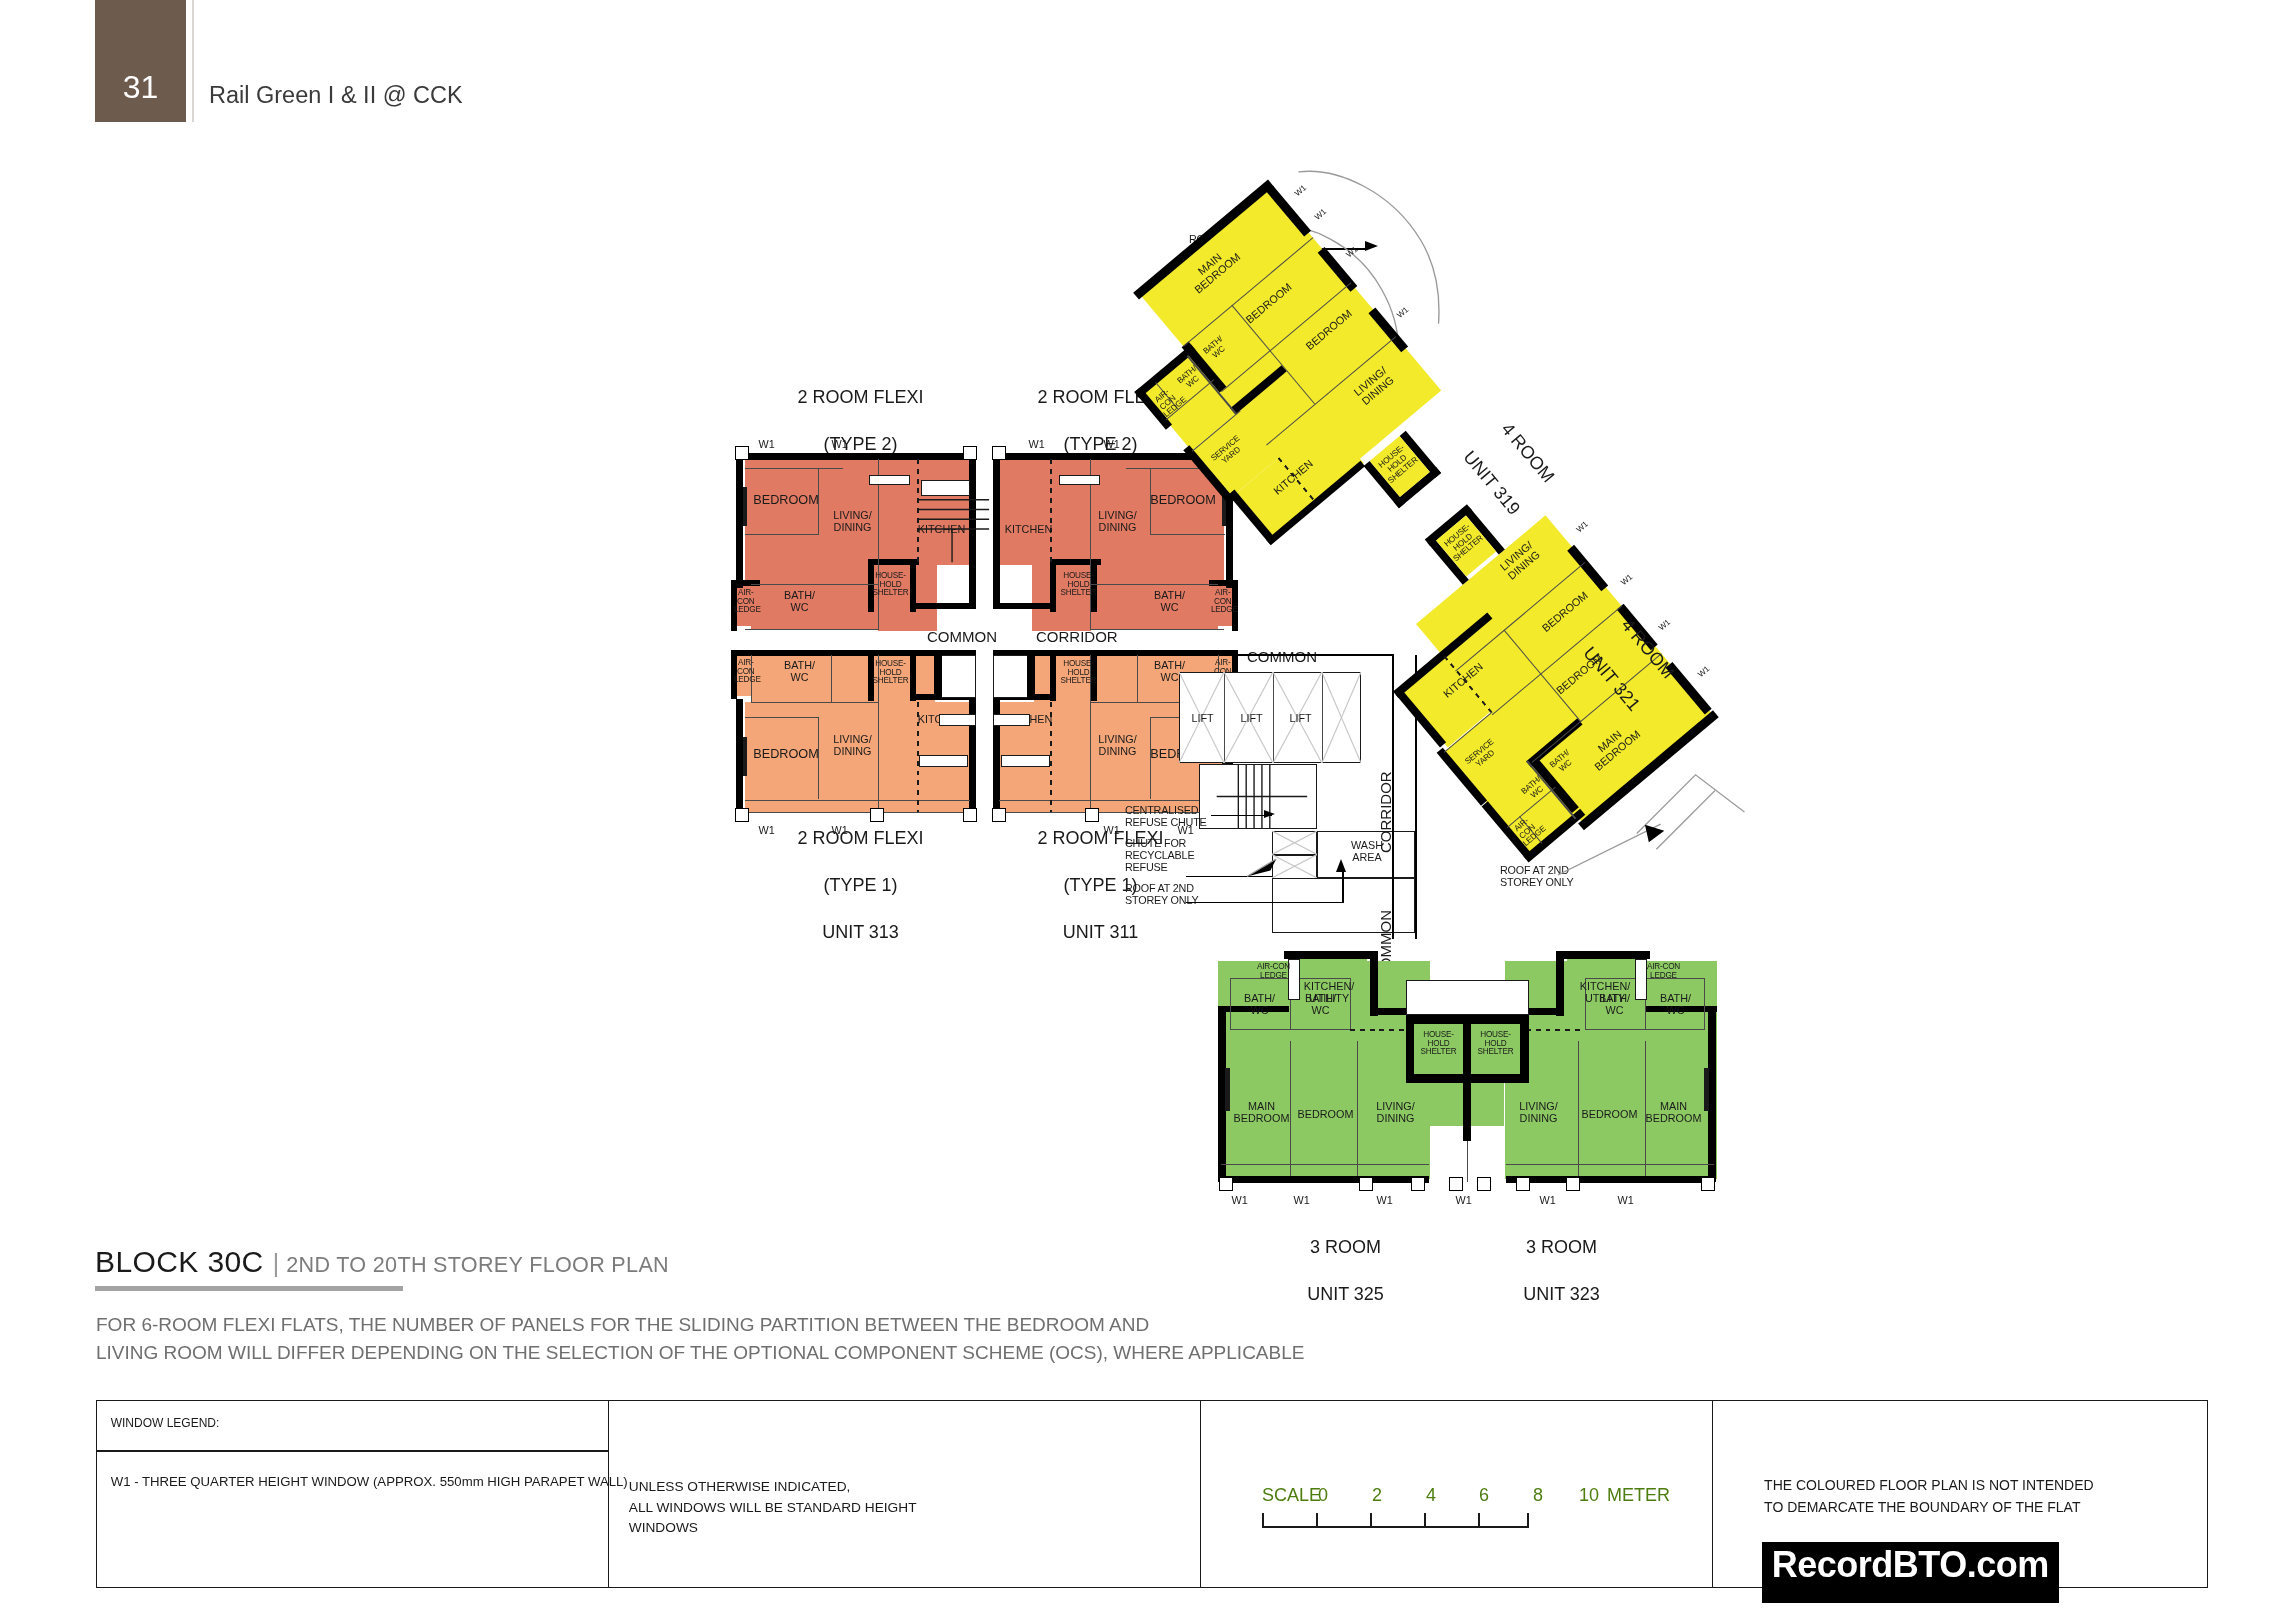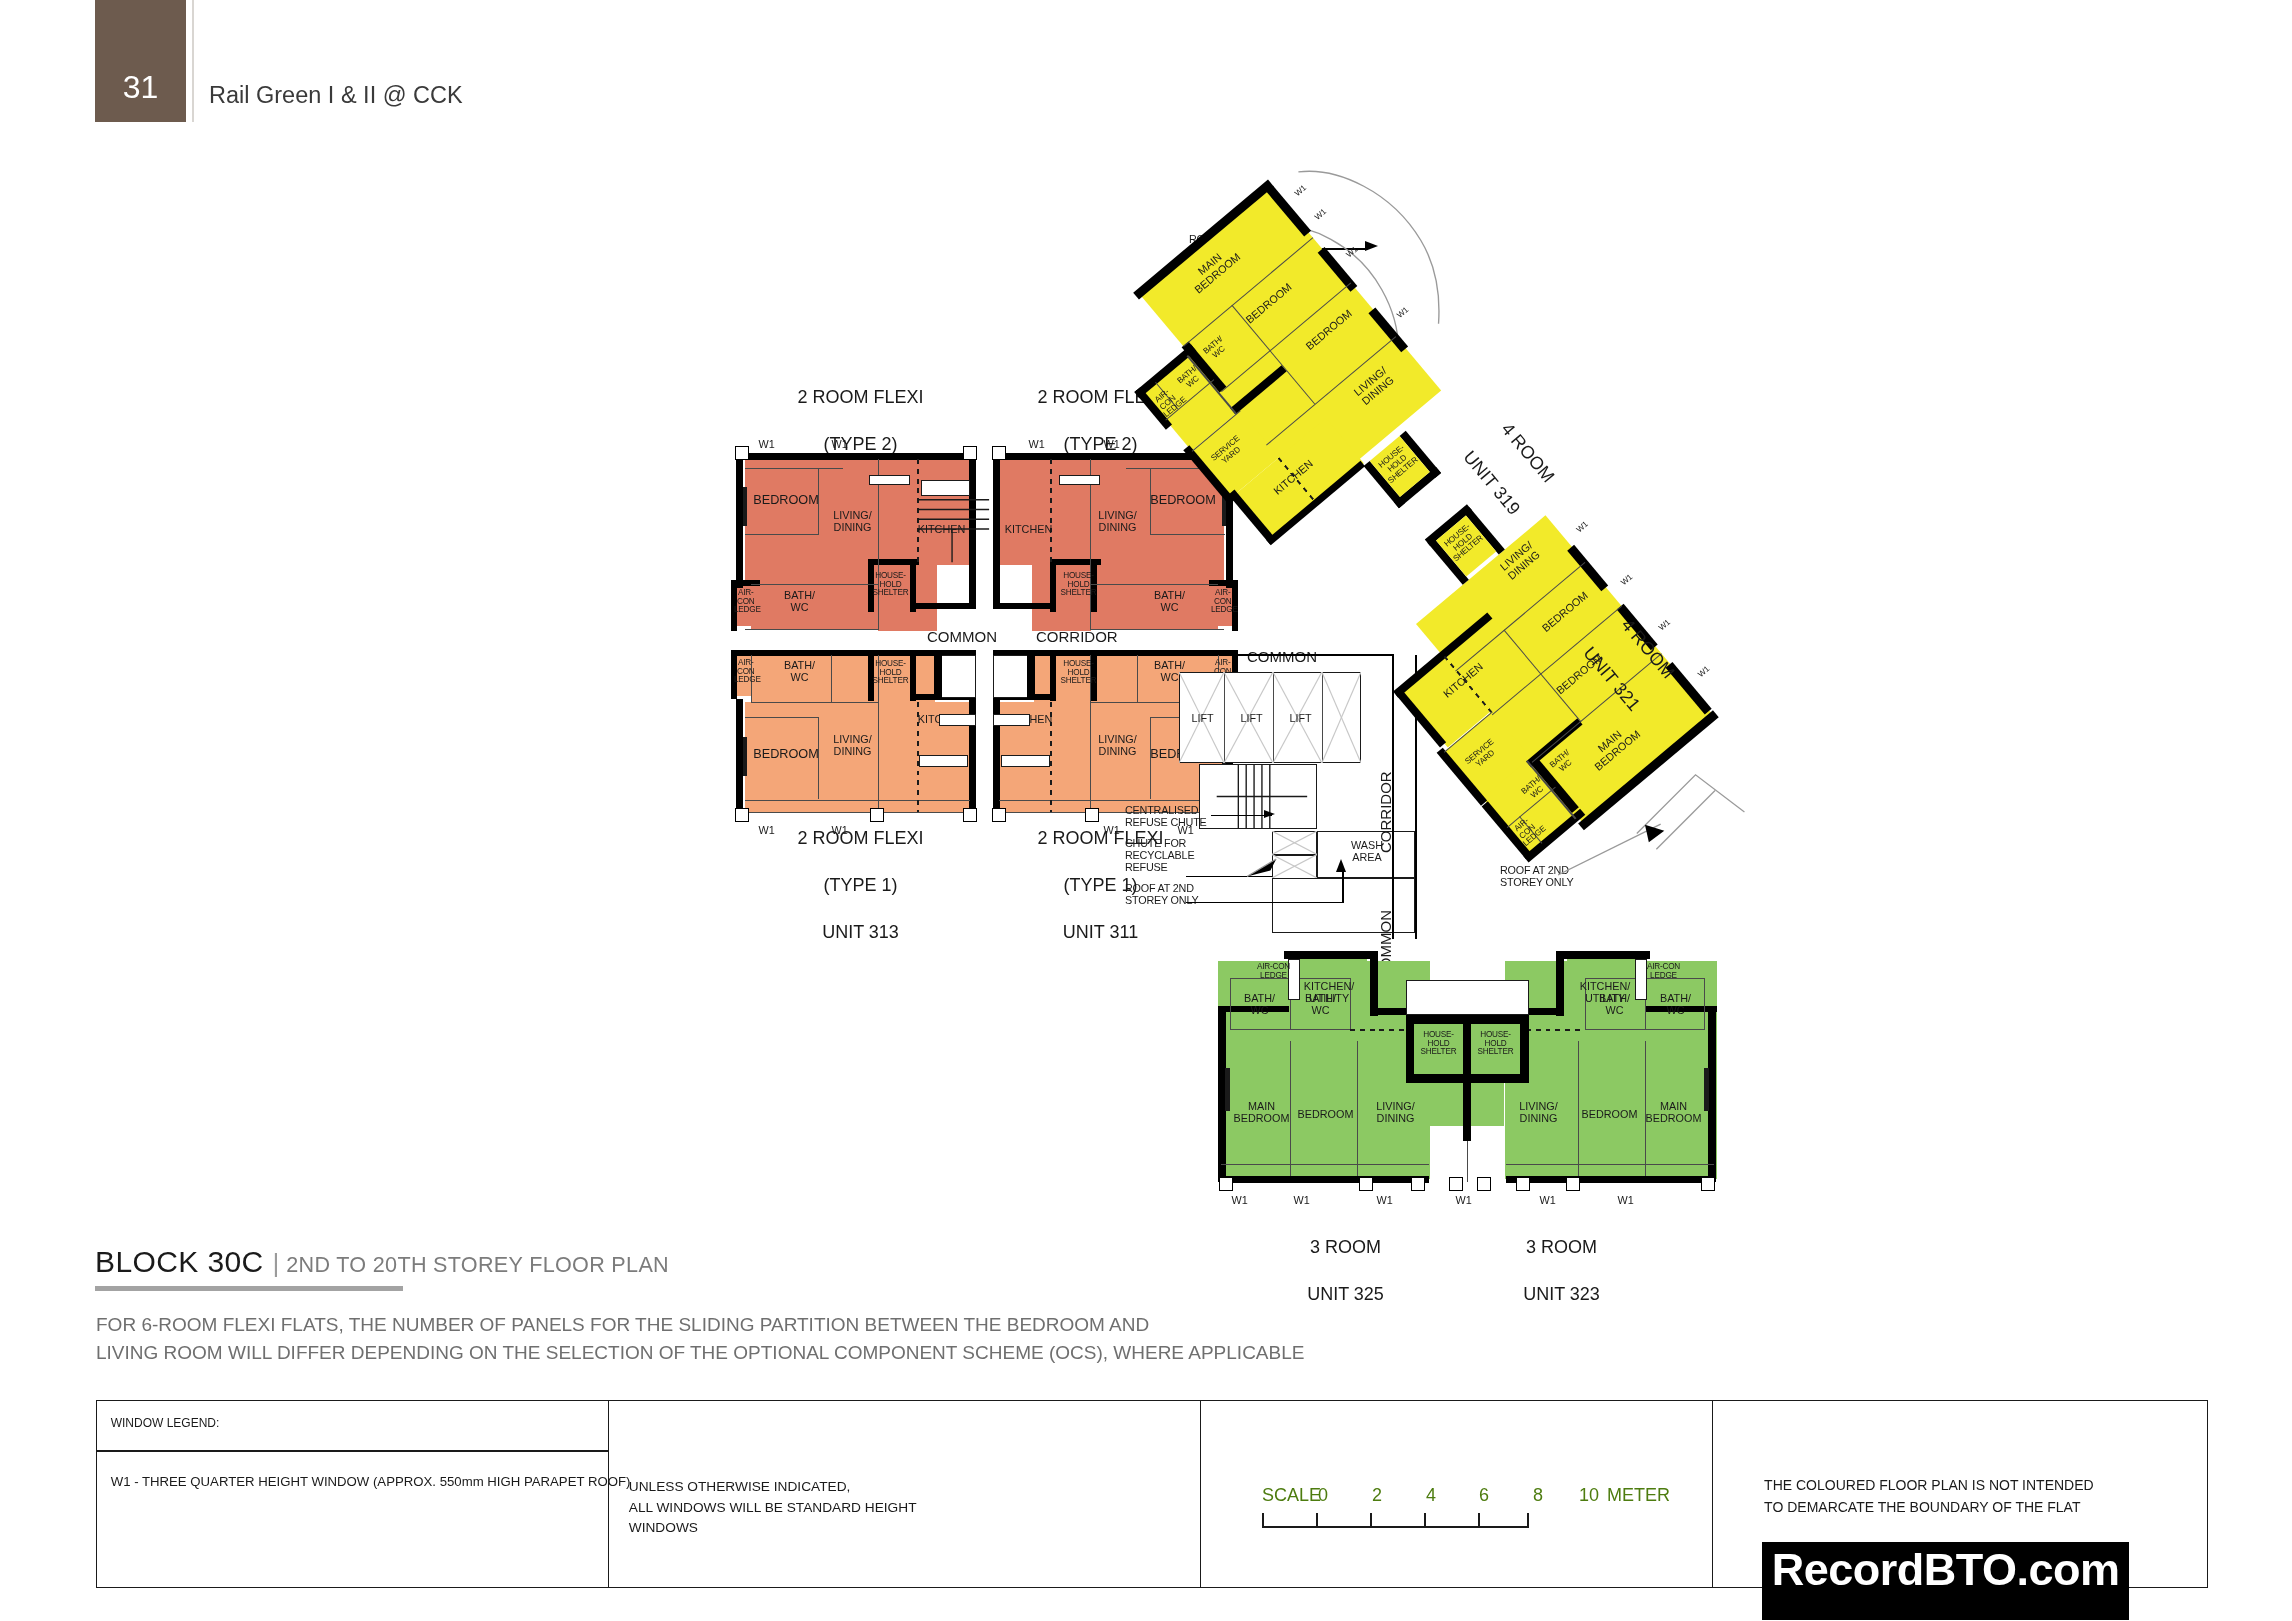--- a/index.html
+++ b/index.html
@@ -239,24 +239,24 @@
     font-size: 14px;
     color: #1a1a1a;
     line-height: 1.55;
     white-space: pre-line;
   }
 
   
   #watermark {
     position: absolute;
     left: 1762px; top: 1542px;
-    height: 78px;
+    height: 61px;
     background: #000000;
     color: #ffffff;
-    font-size: 45px;
+    font-size: 36px;
     font-weight: bold;
     padding: 2px 9.8px 5.9px 9.8px;
     box-sizing: border-box;
     white-space: nowrap;
     letter-spacing: -0.5px;
   }
 </style>
 </head>
 <body>
 
@@ -842,21 +842,21 @@
     <span class="b1">BLOCK 30C</span><span class="bar">|</span><span class="b2">2ND TO 20TH STOREY FLOOR PLAN</span>
   </div>
   <div id="title-rule"></div>
   <div id="ocs-note">FOR 6-ROOM FLEXI FLATS, THE NUMBER OF PANELS FOR THE SLIDING PARTITION BETWEEN THE BEDROOM AND
 LIVING ROOM WILL DIFFER DEPENDING ON THE SELECTION OF THE OPTIONAL COMPONENT SCHEME (OCS), WHERE APPLICABLE</div>
 
   <div id="legend">
     <div class="lcell" id="lc1">
       <div id="legend-divider"></div>
       <div id="legend-title">WINDOW LEGEND:</div>
-      <div id="legend-w1">W1 - THREE QUARTER HEIGHT WINDOW (APPROX. 550mm HIGH PARAPET ROOF)</div>
+      <div id="legend-w1">W1 - THREE QUARTER HEIGHT WINDOW (APPROX. 550mm HIGH PARAPET WALL)</div>
     </div>
     <div class="lcell" id="lc2">
       <div id="legend-windows">UNLESS OTHERWISE INDICATED,
 ALL WINDOWS WILL BE STANDARD HEIGHT
 WINDOWS</div>
     </div>
     <div class="lcell" id="lc3">
       <div id="scale-wrap">
         <div id="scale-row">
           <span id="scale-word">SCALE</span>

